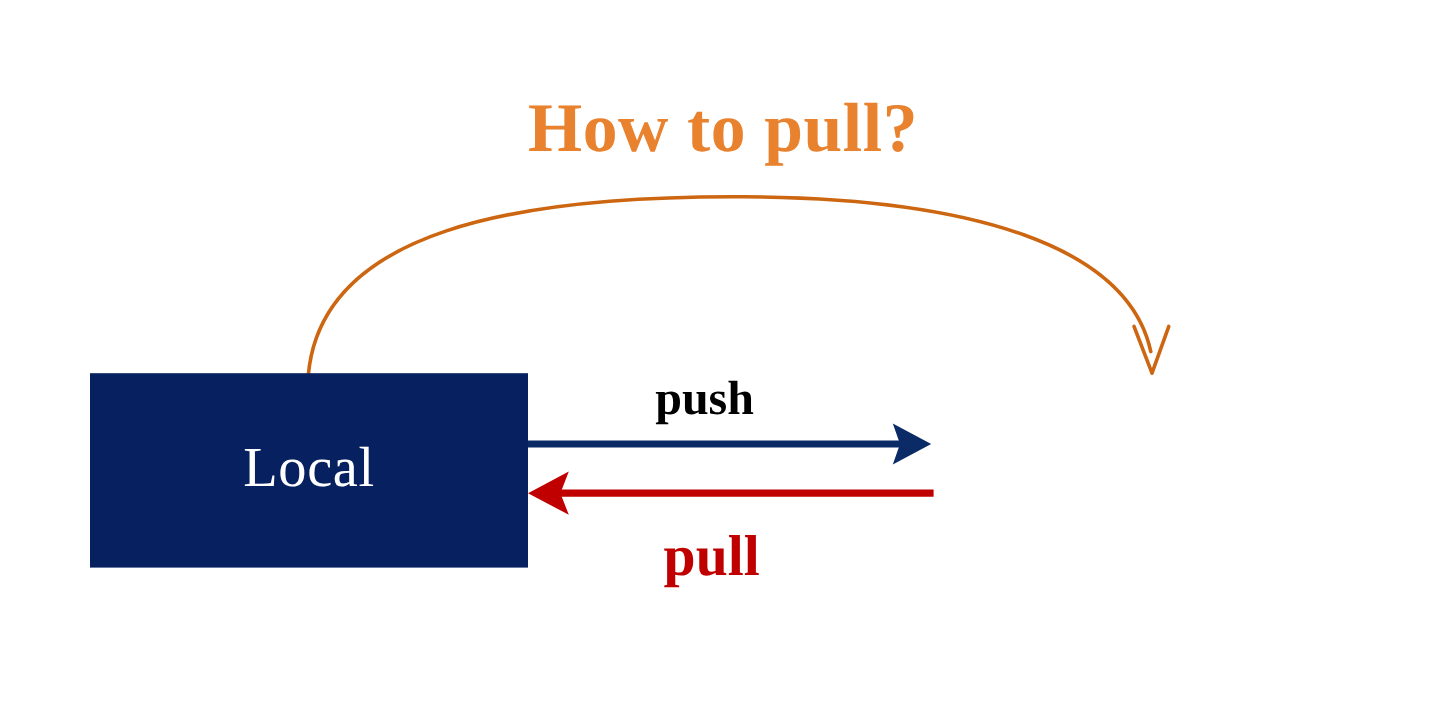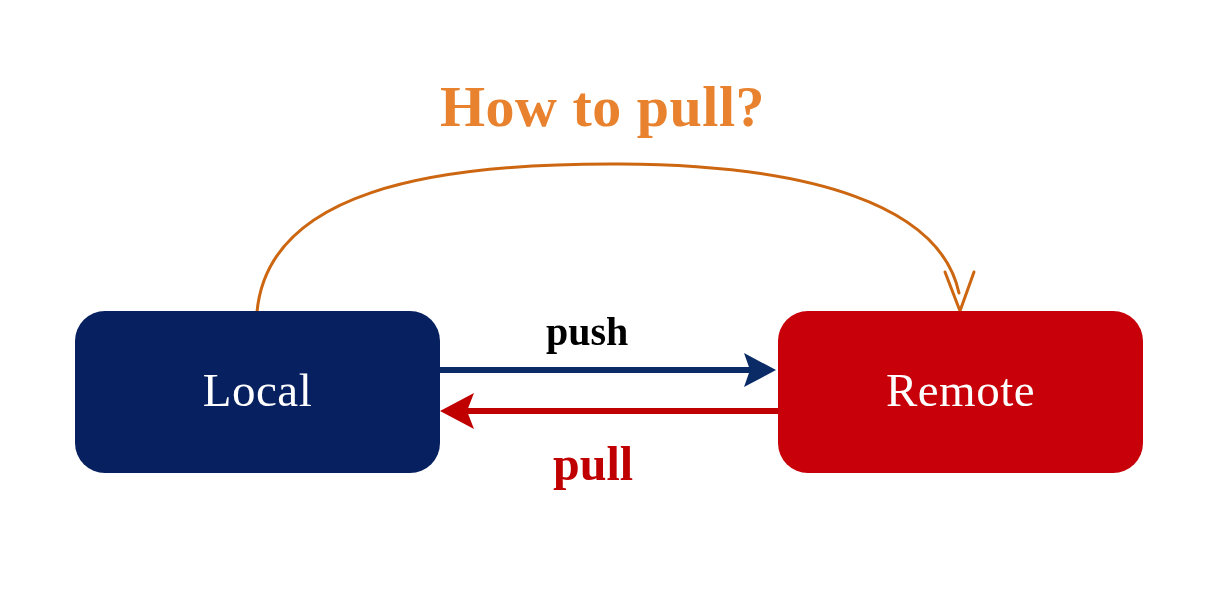--- a/index.html
+++ b/index.html
@@ -39,21 +39,20 @@
     display: flex;
     align-items: center;
     justify-content: center;
     color: #ffffff;
     font-family: "Liberation Serif", "DejaVu Serif", serif;
     font-weight: normal;
     font-size: 47px;
     line-height: 1;
     letter-spacing: 0.5px;
     white-space: nowrap;
-    border-radius: 30px;
   }
   #box-local {
     left: 75px;
     top: 311px;
     width: 365px;
     height: 162px;
     background: #072160;
   }
   #box-remote {
     left: 778px;
@@ -122,21 +121,18 @@
     <g>
       <line x1="778" y1="411" x2="460" y2="411" stroke="#C00000" stroke-width="6" stroke-linecap="butt"></line>
       <polygon points="440,411 474,393 467,411 474,429" fill="#C00000"></polygon>
     </g>
   </svg>
 
   <div id="box-local" class="node-box">
     <span class="node-label">Local</span>
   </div>
 
-  <div id="box-remote" class="node-box">
-    <span class="node-label">Remote</span>
-  </div>
 
   <div id="label-push" class="edge-label">push</div>
 
   <div id="label-pull" class="edge-label">pull</div>
 
 </div>
 
 </body></html>

